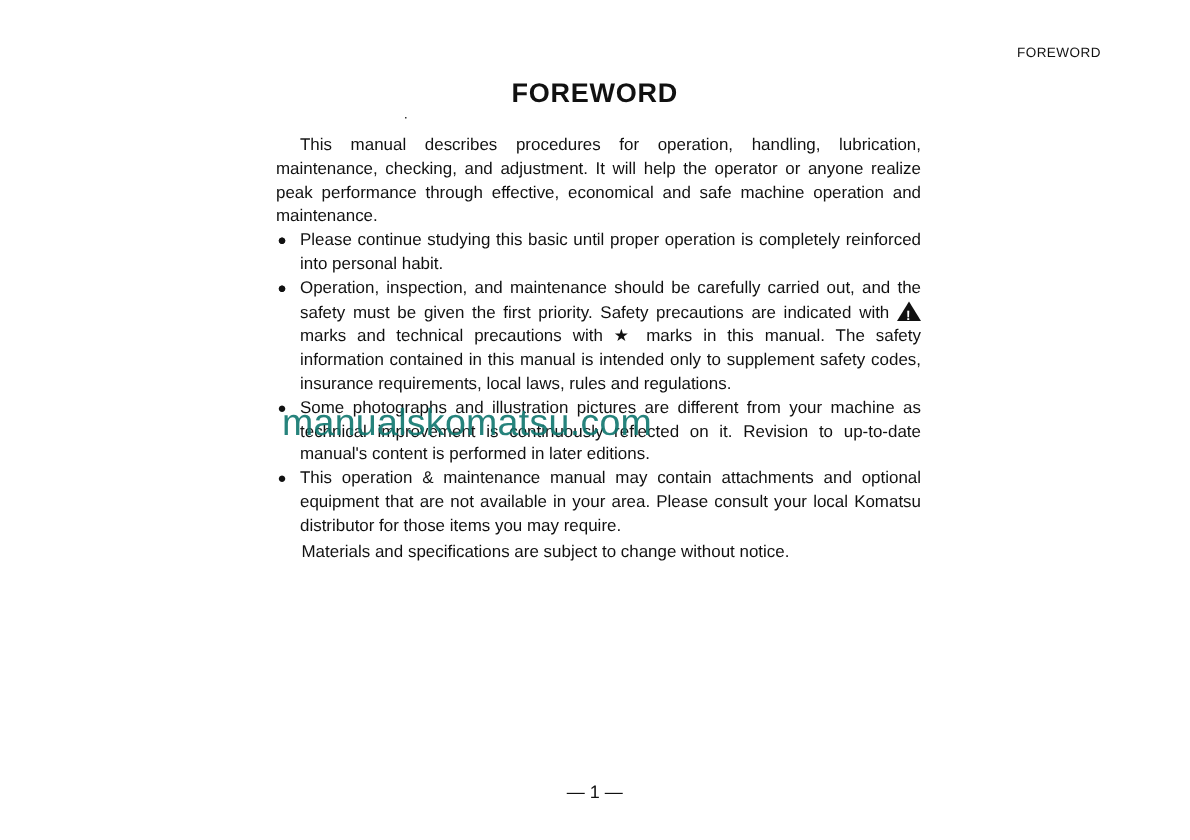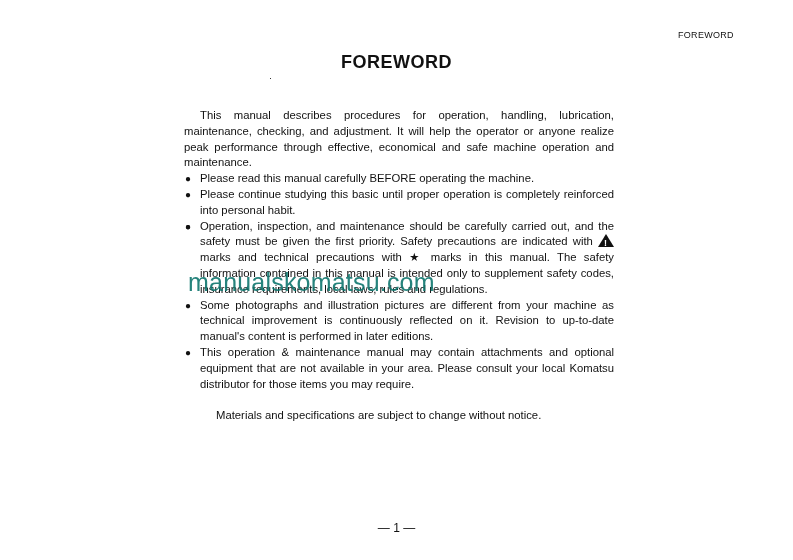--- a/index.html
+++ b/index.html
@@ -2,43 +2,43 @@
 <html><head>
   <meta charset="utf-8">
   <style>
     html, body { margin: 0; padding: 0; background: #ffffff; }
     body { width: 793px; height: 560px; position: relative; overflow: hidden;
            font-family: "Liberation Sans", sans-serif; color: #111; }
     .running-head { position: absolute; top: 30px; left: 678px; font-size: 9px; letter-spacing: 0.3px; }
     .title { position: absolute; top: 52px; left: 0; width: 793px; text-align: center;
              font-size: 18px; font-weight: bold; letter-spacing: 0.5px; }
     .dot { position: absolute; top: 78px; left: 270px; width: 1px; height: 1px; background: #333; }
-    .body { position: absolute; top: 108px; left: 184px; width: 430px; font-size: 11.3px; line-height: 15.8px; }
+    .body { position: absolute; top: 90px; left: 184px; width: 430px; font-size: 11.3px; line-height: 15.8px; }
     .intro { text-indent: 16px; text-align: justify; margin: 0; }
     ul { list-style: none; margin: 0; padding: 0; }
     li { position: relative; padding-left: 16px; text-align: justify; }
     li .bullet { position: absolute; left: 1px; top: 0; font-size: 10px; }
-    .closing { padding-left: 16px; margin: 16px; }
+    .closing { padding-left: 16px; margin: 1px; }
     .warn { display: inline-block; width: 0; height: 0; border-left: 8px solid transparent;
             border-right: 8px solid transparent; border-bottom: 13px solid #111; vertical-align: -2px; position: relative; }
     .warn::after { content: "!"; position: absolute; left: -2px; top: 2px; color: #fff; font-size: 9px; font-weight: bold; }
     .watermark { position: absolute; top: 268px; left: 188px; font-size: 25px; color: #0f766e; letter-spacing: 0.2px; opacity: 0.9; }
     .page-num { position: absolute; top: 521px; left: 0; width: 793px; text-align: center; font-size: 12px; }
   </style>
 </head>
 <body>
 
 <div class="running-head">FOREWORD</div>
 <div class="title">FOREWORD</div>
 <div class="dot"></div>
 
 <div class="body">
   <p class="intro">This manual describes procedures for operation, handling, lubrication, maintenance, checking, and adjustment. It will help the operator or anyone realize peak performance through effective, economical and safe machine operation and maintenance.</p>
   <ul>
-    <li><span class="bullet">●</span><span>Please read this manual carefully BEFORE operating the machine.</span></li>
+    <li><span class="bullet">●</span></li>
     <li><span class="bullet">●</span><span>Please continue studying this basic until proper operation is completely reinforced into personal habit.</span></li>
     <li><span class="bullet">●</span></li>
     <li><span class="bullet">●</span><span>Operation, inspection, and maintenance should be carefully carried out, and the safety must be given the first priority. Safety precautions are indicated with</span> <span class="warn"></span> <span>marks and technical precautions with ★ marks in this manual. The safety information contained in this manual is intended only to supplement safety codes, insurance requirements, local laws, rules and regulations.</span></li>
     <li><span class="bullet">●</span><span>Some photographs and illustration pictures are different from your machine as technical improvement is continuously reflected on it. Revision to up-to-date manual's content is performed in later editions.</span></li>
     <li><span class="bullet">●</span><span>This operation &amp; maintenance manual may contain attachments and optional equipment that are not available in your area. Please consult your local Komatsu distributor for those items you may require.</span></li>
   </ul>
   <p class="closing">Materials and specifications are subject to change without notice.</p>
 </div>
 
 <div class="watermark">manualskomatsu.com</div>

